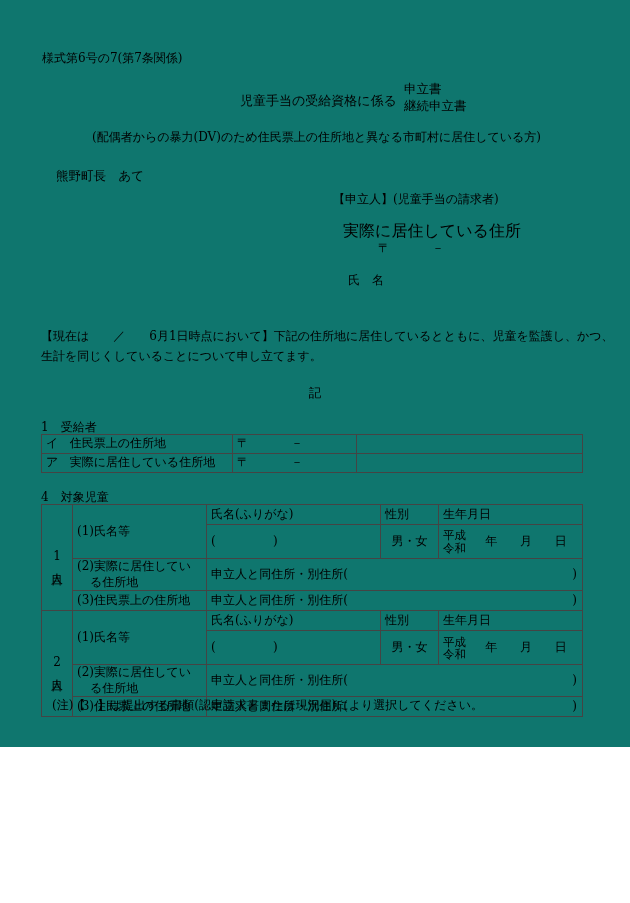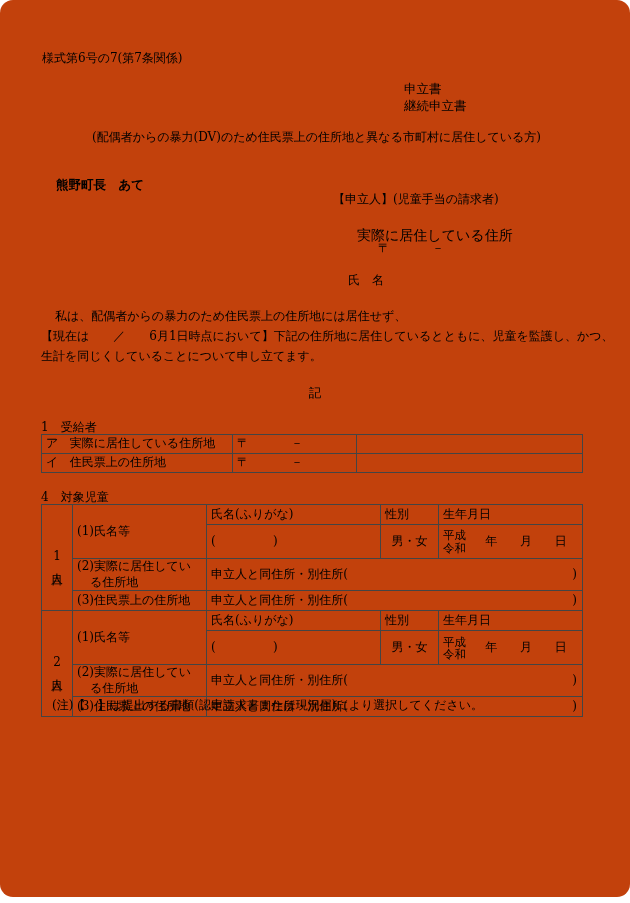--- a/index.html
+++ b/index.html
@@ -9,45 +9,44 @@
     background: #ffffff;
   }
   body {
     font-family: "DejaVu Serif", "Liberation Serif", serif;
     color: #000000;
     -webkit-font-smoothing: antialiased;
   }
   .page {
     position: relative;
     width: 630px;
-    height: 897px;
-    background: #c2410c;
+    height: 747px;
+    background: #0f766e;
     overflow: hidden;
     box-sizing: border-box;
-    border-radius: 13px;
   }
 
   
   .t      { position: absolute; white-space: pre; line-height: 1.35; }
   .center { text-align: center; }
 
   
   .form-code { left: 42px;  top: 50px;  font-size: 12px; }
 
   .title-main  { left: 240px; top: 92px;  font-size: 13px; }
   .title-sub-1 { left: 404px; top: 81px;  font-size: 12.5px; }
   .title-sub-2 { left: 404px; top: 98px;  font-size: 12.5px; }
 
   .subtitle { left: 92px;  top: 129px; font-size: 12px; }
 
-  .addressee { left: 56px;  top: 177px; font-size: 12.5px; font-weight: bold; }
+  .addressee { left: 56px;  top: 168px; font-size: 12.5px; }
 
   
   .ap-1 { left: 333px; top: 191px; font-size: 12px; }
-  .ap-2 { left: 357px; top: 220px; font-size: 14px; margin-top: 6px; }
+  .ap-2 { left: 343px; top: 220px; font-size: 16px; }
   .ap-3 { left: 378px; top: 240px; font-size: 12px; }
   .ap-4 { left: 348px; top: 272px; font-size: 12px; }
 
   
   .body-1 { left: 55px; top: 308px; font-size: 12px; }
   .body-2 { left: 41px; top: 328px; font-size: 12px; }
   .body-3 { left: 41px; top: 348px; font-size: 12px; }
 
   .ki { left: 0; top: 385px; width: 630px; font-size: 12.5px; text-align: center; }
 
@@ -124,56 +123,56 @@
   
   .note { left: 52px; top: 697px; font-size: 12px; }
 </style>
 </head>
 <body>
 
 <div class="page">
 
   <div class="t form-code">様式第6号の7(第7条関係)</div>
 
+  <div class="t title-main">児童手当の受給資格に係る</div>
   <div class="t title-sub-1">申立書</div>
   <div class="t title-sub-2">継続申立書</div>
 
   <div class="t subtitle">(配偶者からの暴力(DV)のため住民票上の住所地と異なる市町村に居住している方)</div>
 
   <div class="t addressee">熊野町長　あて</div>
 
   <div class="t ap-1">【申立人】(児童手当の請求者)</div>
   <div class="t ap-2">実際に居住している住所</div>
   <div class="t ap-3"><span>〒</span><span class="dash-gap"></span><span>－</span></div>
   <div class="t ap-4">氏　名</div>
 
-  <div class="t body-1">私は、配偶者からの暴力のため住民票上の住所地には居住せず、</div>
   <div class="t body-2">【現在は　　／　　6月1日時点において】下記の住所地に居住しているとともに、児童を監護し、かつ、</div>
   <div class="t body-3">生計を同じくしていることについて申し立てます。</div>
 
   <div class="t ki">記</div>
 
   <div class="t sec-1">1　受給者</div>
 
   <table class="form" id="tbl-recipient">
     <tbody>
         <tr>
       <td class="cell-label-a">
+        <span>イ</span>
+        &nbsp;&nbsp;<span>住民票上の住所地</span>
+      </td>
+      <td class="cell-postal">
+        <span>〒</span><span class="dash-gap"></span><span>－</span>
+      </td>
+      <td class="cell-blank"></td>
+    </tr>
+    <tr>
+      <td class="cell-label-a">
         <span>ア</span>
         &nbsp;&nbsp;<span>実際に居住している住所地</span>
-      </td>
-      <td class="cell-postal">
-        <span>〒</span><span class="dash-gap"></span><span>－</span>
-      </td>
-      <td class="cell-blank"></td>
-    </tr>
-    <tr>
-      <td class="cell-label-a">
-        <span>イ</span>
-        &nbsp;&nbsp;<span>住民票上の住所地</span>
       </td>
       <td class="cell-postal">
         <span>〒</span><span class="dash-gap"></span><span>－</span>
       </td>
       <td class="cell-blank"></td>
     </tr>
   </tbody>
     </table>
 
   <div class="t sec-2">4　対象児童</div>

